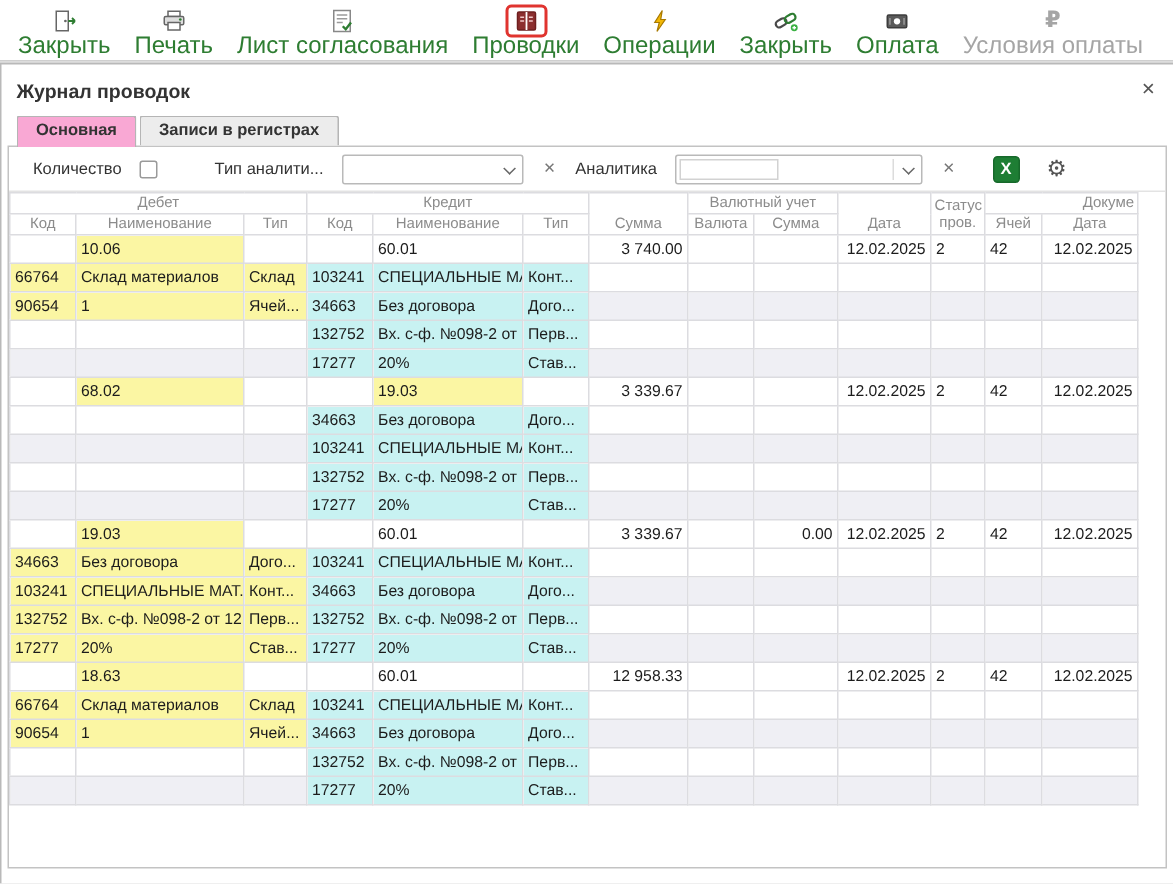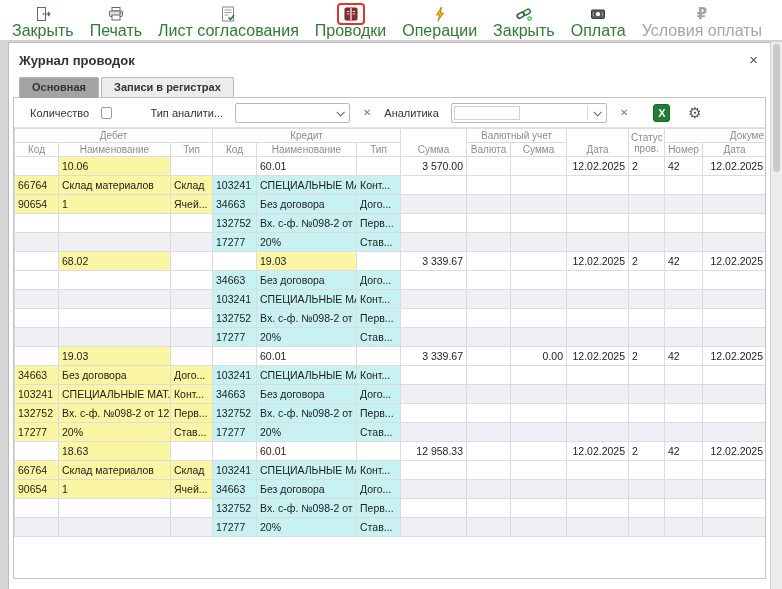--- a/index.html
+++ b/index.html
@@ -11,35 +11,35 @@
   .toolbar { position:absolute; top:0; left:0; right:0; height:41px; background:#ffffff;
              border-bottom:1px solid #cfcfcf; display:flex; align-items:flex-start; padding:2px 4px 0 6px; gap:4px; }
   .tbtn { display:flex; flex-direction:column; align-items:center; gap:0; padding:1px 6px; cursor:pointer; }
   .ticon { height:22px; display:flex; align-items:center; justify-content:center; }
   .ticon.hl { border:2px solid #e0342f; border-radius:4px; padding:1px 3px; }
   .tlabel { font-size:16px; color:#2e7d32; white-space:nowrap; line-height:12px; }
   .tbtn.disabled .tlabel { color:#a5a5a5; }
   .ruble-glyph { font-size:15px; font-weight:bold; color:#a5a5a5; line-height:18px; }
 
   
-  .workspace { position:absolute; top:42px; left:0; right:0; bottom:0; display:flex; }
+  .workspace { position:absolute; top:42px; left:0; right:0; bottom:0; display:flex;flex-direction:column; }
   .gutter { width:8px; background:#d6d6d6; }
   .panel { flex:1; background:#ffffff; border-top:1px solid #b9b9b9; border-left:1px solid #b9b9b9;
            display:flex; flex-direction:column; min-width:0; }
   .vscroll { width:12px; background:#ececec; border-left:1px solid #cfcfcf; position:relative; }
   .vthumb { position:absolute; top:2px; left:2px; width:7px; height:128px; background:#c9c9c9; border-radius:4px; }
 
   .panel-header { height:26px; display:flex; align-items:center; padding:8px 8px 0 10px; }
   .panel-title { flex:1; font-size:13px; font-weight:bold; color:#333; }
   .panel-close { font-size:15px; color:#555; padding:0 4px; cursor:pointer; line-height:14px; }
 
   .tabbar { display:flex; align-items:flex-end; height:28px; padding:6px 10px 0; }
   .tab { font-size:11px; color:#333; background:#ececec; border:1px solid #b5b5b5; border-bottom:none;
          border-radius:2px 2px 0 0; padding:3px 12px 4px; margin-right:2px; cursor:pointer; position:relative;font-weight:bold; }
-  .tab.active { background:#a3a3a3; font-weight:bold; margin-bottom:-1px; padding-bottom:5px; z-index:2;text-align:center; }
+  .tab.active { background:#f9a8d4; font-weight:bold; margin-bottom:-1px; padding-bottom:5px; z-index:2;text-align:center; }
 
   .content-box { flex:1; margin:0 4px 10px; border:1px solid #c3c3c3; background:#fff;
                  display:flex; flex-direction:column; overflow:hidden; }
 
   
   .filter-row { flex:none; height:30px; display:flex; align-items:center; gap:12px;
                 padding:0 8px; border-bottom:1px solid #e3e3e3; }
   .flabel { font-size:11px; color:#333; white-space:nowrap; }
   .checkbox { width:12px; height:12px; border:1px solid #9a9a9a; background:#fff; display:inline-block; border-radius:2px; }
   .combo { height:20px; border:1px solid #b9b9b9; border-radius:2px; background:#fff; position:relative;
@@ -223,33 +223,33 @@
               </tr>
               <tr>
                 <th>Код</th>
                 <th>Наименование</th>
                 <th>Тип</th>
                 <th>Код</th>
                 <th>Наименование</th>
                 <th>Тип</th>
                 <th>Валюта</th>
                 <th>Сумма</th>
-                <th>Номер</th>
+                <th>Ячей</th>
                 <th>Дата</th>
               </tr>
             </thead>
             <tbody id="grid-body">
                 <tr>
                   <td></td>
                   <td class="y">10.06</td>
                   <td></td>
                   <td></td>
                   <td>60.01</td>
                   <td></td>
-                  <td class="num">3 570.00</td>
+                  <td class="num">3 740.00</td>
                   <td></td>
                   <td class="num"></td>
                   <td class="num">12.02.2025</td>
                   <td>2</td>
                   <td>42</td>
                   <td class="num">12.02.2025</td>
                 </tr>
                 <tr>
                   <td class="y">66764</td>
                   <td class="y">Склад материалов</td>

